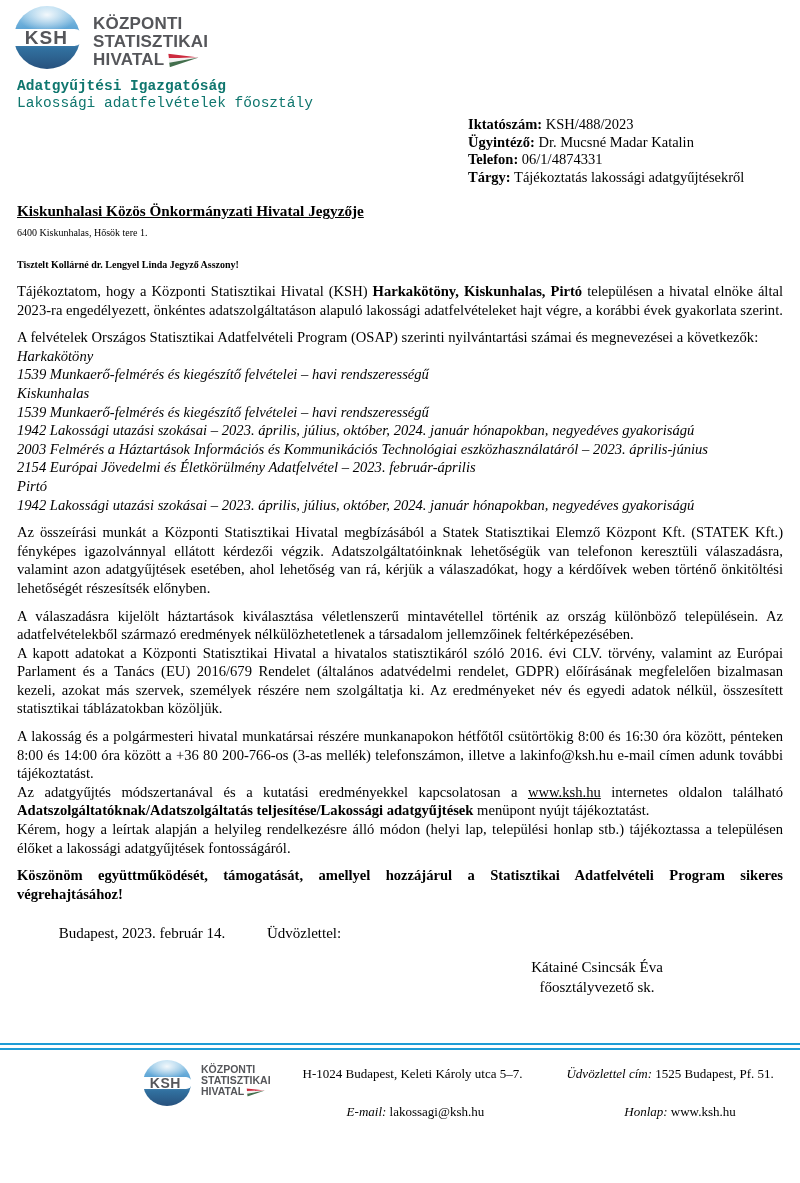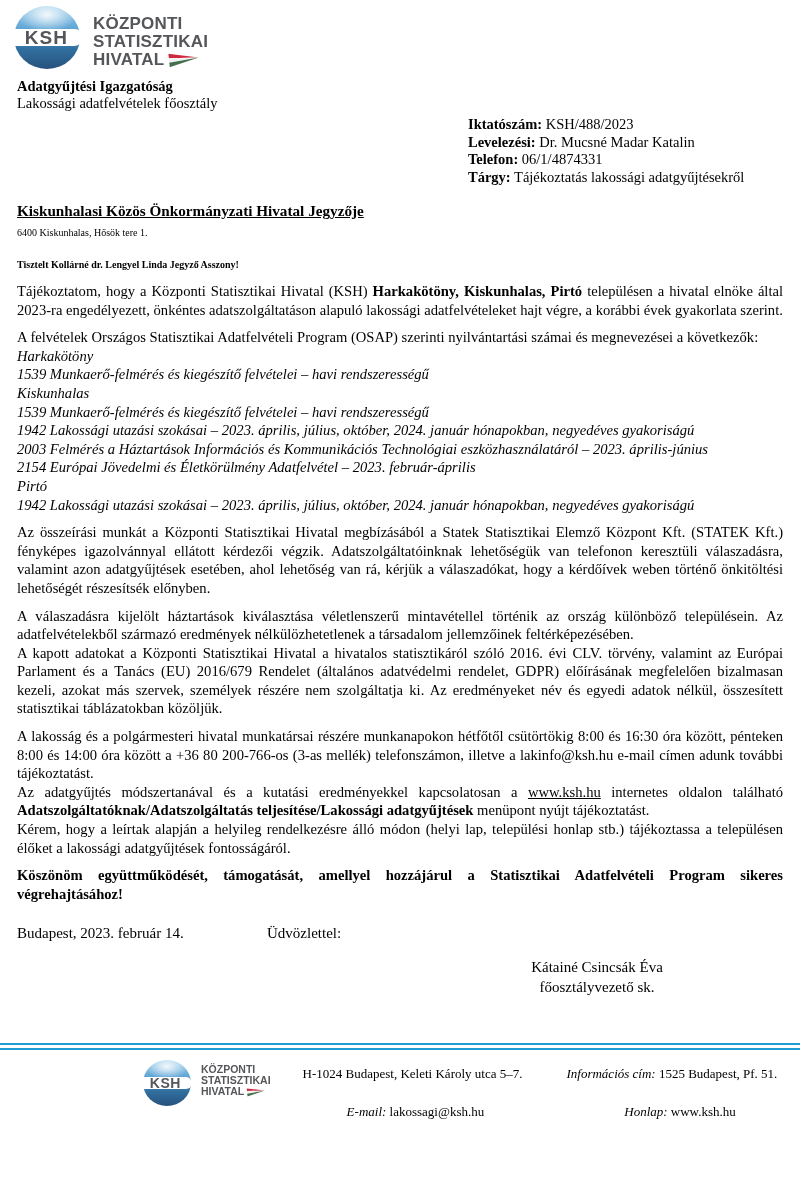--- a/index.html
+++ b/index.html
@@ -27,41 +27,41 @@
     color:#55565a; font-size:19px; letter-spacing:1px;
   }
   .sphere.small { width:48px; height:46px; }
   .sphere.small .band span { font-size:14px; letter-spacing:.5px; }
   .logo-text {
     margin-left:13px; padding-top:9px;
     font-family:"Liberation Sans", sans-serif; font-weight:bold;
     font-size:17px; line-height:18px; color:#55565a; letter-spacing:.2px;
   }
   .logo-text .flag { display:inline-block; margin-left:5px; vertical-align:-1px; transform:rotate(-6deg); }
-  .dept { padding-left:17px; margin-top:8px; font-family:Liberation Serif, serif; color:#000000; }
+  .dept { padding-left:17px; margin-top:8px; font-family:Liberation Mono, monospace; color:#0f766e; }
   .dept .l1 { font-weight:bold; font-size:14.5px; line-height:17px; }
   .dept .l2 { font-size:14.5px; line-height:17px; }
   
   .meta { margin:4px 0 0 468px; font-size:14.5px; line-height:17.5px; }
   .meta b { font-weight:bold; }
   
   .recipient { padding-left:17px; margin-top:16px; }
   .recipient .name { font-weight:bold; font-size:15.2px;text-decoration:underline; }
   .recipient .addr { font-size:10px; margin-top:7px; }
   .salutation { padding-left:17px; margin-top:21px; font-weight:bold; font-size:10px; }
   
   .body { padding:0 17px; margin-top:12px; }
   .para { text-align:justify; font-size:14.6px; line-height:18.6px; }
   .para.gap { margin-top:9px; }
   .list-line { font-style:italic; font-size:14.6px; line-height:18.6px; }
   .b { font-weight:bold; }
   .u { text-decoration:underline; }
   
   .closing { display:flex; padding-left:17px; margin-top:22px; font-size:15px; }
-  .closing .date { width:250px; }
+  .closing .date { width:250px;text-align:center; }
   .signature { width:230px; margin:16px 88px 0 auto; text-align:center; font-size:15px; line-height:19.5px; }
   
   .sep {
     position:absolute; top:1043px; left:0; width:800px; height:7px;
     border-top:2px solid #1e9cd6; border-bottom:2px solid #1e9cd6;
   }
   .footer { position:absolute; top:1060px; left:143px; display:flex; }
   .footer .logo-text-sm {
     margin-left:10px; padding-top:4px;
     font-family:"Liberation Sans", sans-serif; font-weight:bold;
@@ -95,21 +95,21 @@
             </svg></span></div>
     </div>
   </div>
   <div class="dept">
     <div class="l1">Adatgyűjtési Igazgatóság</div>
     <div class="l2">Lakossági adatfelvételek főosztály</div>
   </div>
 
   <div class="meta">
     <div><b>Iktatószám:</b><span> KSH/488/2023</span></div>
-    <div><b>Levelezési:</b><span> Dr. Mucsné Madar Katalin</span></div>
+    <div><b>Ügyintéző:</b><span> Dr. Mucsné Madar Katalin</span></div>
     <div><b>Telefon:</b><span> 06/1/4874331</span></div>
     <div><b>Tárgy:</b><span> Tájékoztatás lakossági adatgyűjtésekről</span></div>
   </div>
 
   <div class="recipient">
     <div class="name">Kiskunhalasi Közös Önkormányzati Hivatal Jegyzője</div>
     <div class="addr">6400 Kiskunhalas, Hősök tere 1.</div>
   </div>
   <div class="salutation">Tisztelt Kollárné dr. Lengyel Linda Jegyző Asszony!</div>
 
@@ -153,18 +153,18 @@
     <div class="logo-text-sm">
       <div>KÖZPONTI</div>
       <div>STATISZTIKAI</div>
       <div><span>HIVATAL</span><span class="flag"><svg width="18" height="9" viewBox="0 0 40 18">
               <polygon points="0,0 40,9 0,6" fill="#cd2a3e"></polygon>
               <polygon points="0,6 40,9 0,12" fill="#f2f2f2"></polygon>
               <polygon points="0,12 40,9 0,18" fill="#436f4d"></polygon>
             </svg></span></div>
     </div>
     <div class="footer-text">
-      <div class="row1"><span>H-1024 Budapest, Keleti Károly utca 5–7.</span><span class="gap-md"></span><span class="lbl">Információs cím:</span><span> 1525 Budapest, Pf. 51.</span></div>
+      <div class="row1"><span>H-1024 Budapest, Keleti Károly utca 5–7.</span><span class="gap-md"></span><span class="lbl">Üdvözlettel cím:</span><span> 1525 Budapest, Pf. 51.</span></div>
       <div class="row2"><span class="gap-md"></span><span class="lbl">E-mail:</span><span> lakossagi@ksh.hu</span><span class="gap-lg"></span><span class="gap-lg"></span><span class="lbl">Honlap:</span><span> www.ksh.hu</span></div>
     </div>
   </div>
 
 </div>
 
 </body></html>

